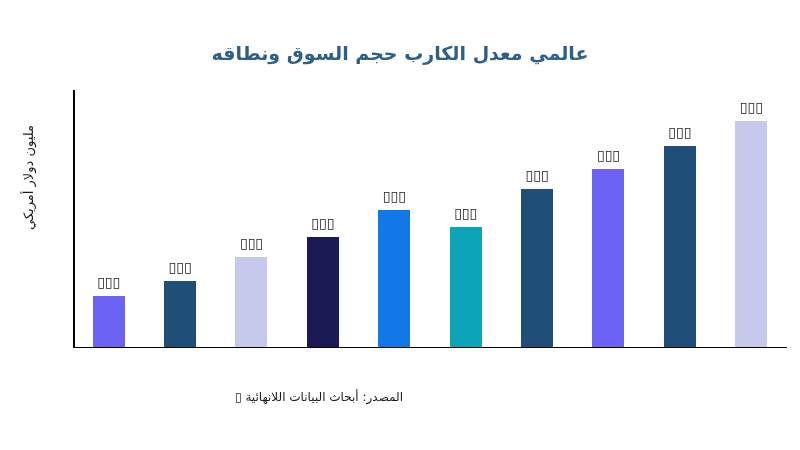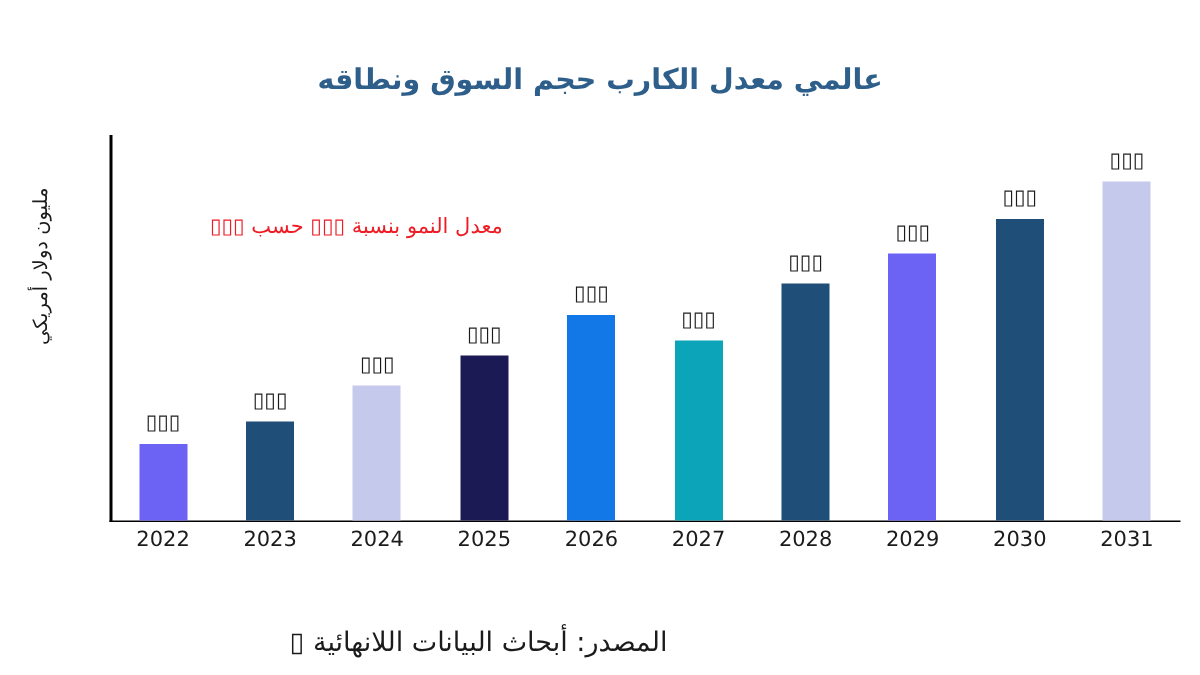--- a/index.html
+++ b/index.html
@@ -109,25 +109,24 @@
     text-align:center;
     font-size:14px;
     color:#1b1b1b;
   }
 
   
   #source-note{
     position:absolute;
     left:0;top:390px;width:638px;
     text-align:center;
-    font-size:18px;
+    font-size:12px;
     color:#1b1b1b;
     direction:rtl;
     white-space:nowrap;
-    margin-top:28px;
   }
 </style>
 </head>
 <body>
 
 <div id="canvas">
 
   <div id="chart-title">عالمي معدل الكارب حجم السوق ونطاقه</div>
 
   <div id="y-axis-label">مليون دولار أمريكي</div>
@@ -172,30 +171,17 @@
           <div class="bar" title="2030" style="height: 201px; background: rgb(31, 78, 121); left: 19.7px;"></div>
           <div class="bar-label" style="width: 71.4px; bottom: 207px;">▯▯▯</div>
         </div>
         <div class="bar-group" style="left: 642.6px; width: 71.4px;">
           <div class="bar" title="2031" style="height: 226px; background: rgb(197, 201, 236); left: 19.7px;"></div>
           <div class="bar-label" style="width: 71.4px; bottom: 232px;">▯▯▯</div>
         </div>
       </div>
   </div>
 
-  <div id="growth-note">معدل النمو بنسبة ▯▯▯ حسب ▯▯▯</div>
 
-  <div id="x-ticks">
-      <div class="x-tick" style="left: 0px; width: 71.4px;">2022</div>
-      <div class="x-tick" style="left: 71.4px; width: 71.4px;">2023</div>
-      <div class="x-tick" style="left: 142.8px; width: 71.4px;">2024</div>
-      <div class="x-tick" style="left: 214.2px; width: 71.4px;">2025</div>
-      <div class="x-tick" style="left: 285.6px; width: 71.4px;">2026</div>
-      <div class="x-tick" style="left: 357px; width: 71.4px;">2027</div>
-      <div class="x-tick" style="left: 428.4px; width: 71.4px;">2028</div>
-      <div class="x-tick" style="left: 499.8px; width: 71.4px;">2029</div>
-      <div class="x-tick" style="left: 571.2px; width: 71.4px;">2030</div>
-      <div class="x-tick" style="left: 642.6px; width: 71.4px;">2031</div>
-    </div>
 
   <div id="source-note">المصدر: أبحاث البيانات اللانهائية ▯</div>
 
 </div>
 
 </body></html>

